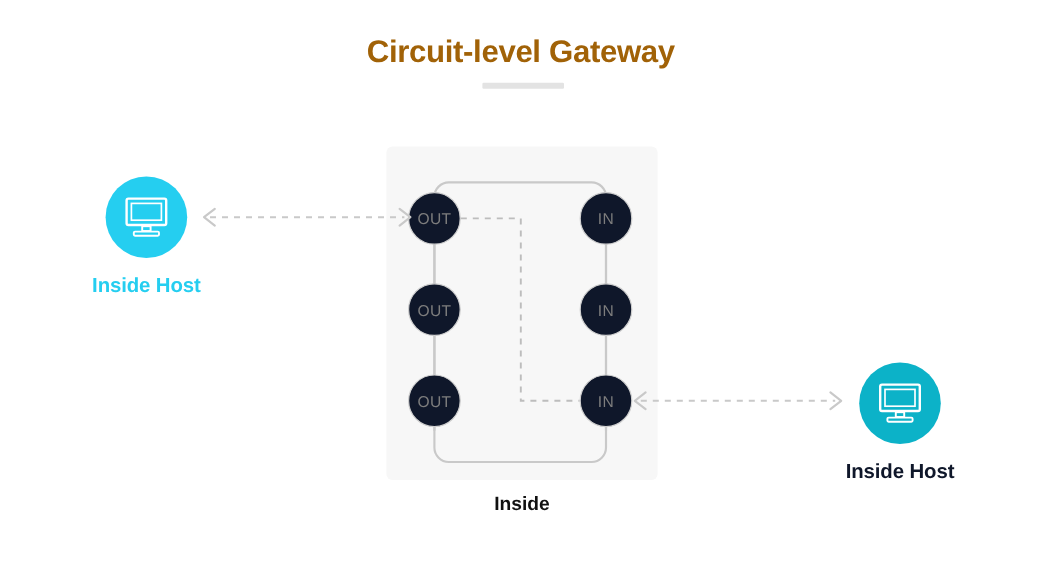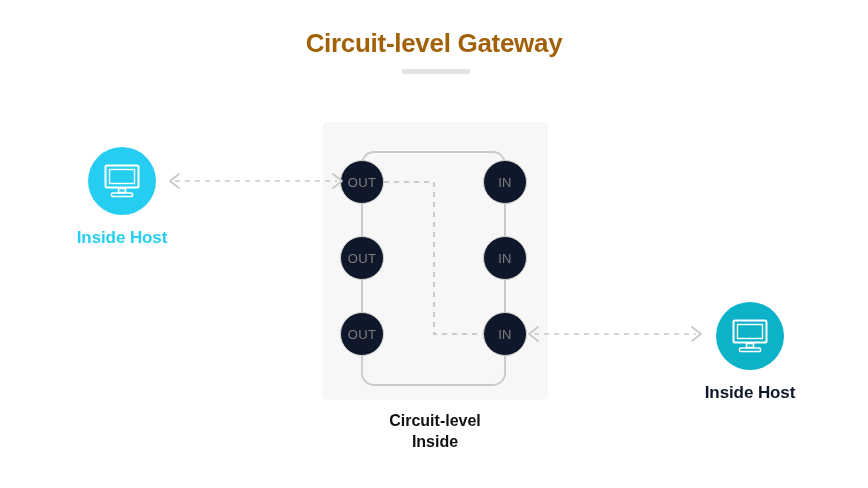--- a/index.html
+++ b/index.html
@@ -203,17 +203,16 @@
     <svg width="40" height="36" viewBox="0 0 40 36">
       <rect x="3.5" y="2.5" width="33" height="22" rx="1.5" fill="none" stroke="#ffffff" stroke-width="2"></rect>
       <rect x="7.5" y="6.5" width="25" height="14" fill="none" stroke="#ffffff" stroke-width="1.4"></rect>
       <rect x="16.5" y="25.5" width="7" height="4" fill="none" stroke="#ffffff" stroke-width="1.6"></rect>
       <rect x="9.5" y="30" width="21" height="3.5" rx="1" fill="none" stroke="#ffffff" stroke-width="1.6"></rect>
     </svg>
   </div>
   <div class="host-label" id="inside-label">Inside Host</div>
 
   <div class="caption">
-    <div>Circuit-level</div>
     <div>Inside</div>
   </div>
 
 </div>
 
 </body></html>

